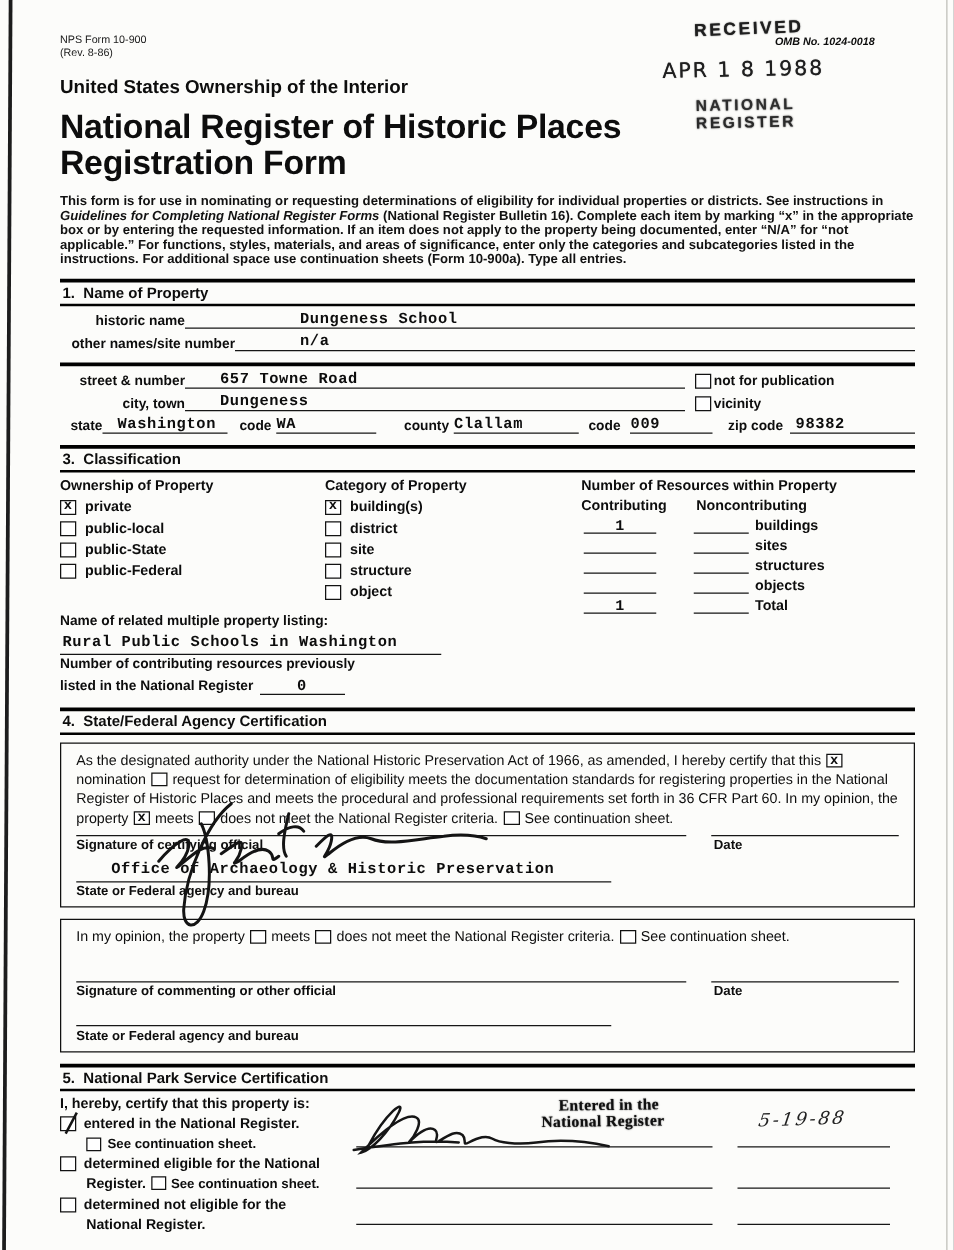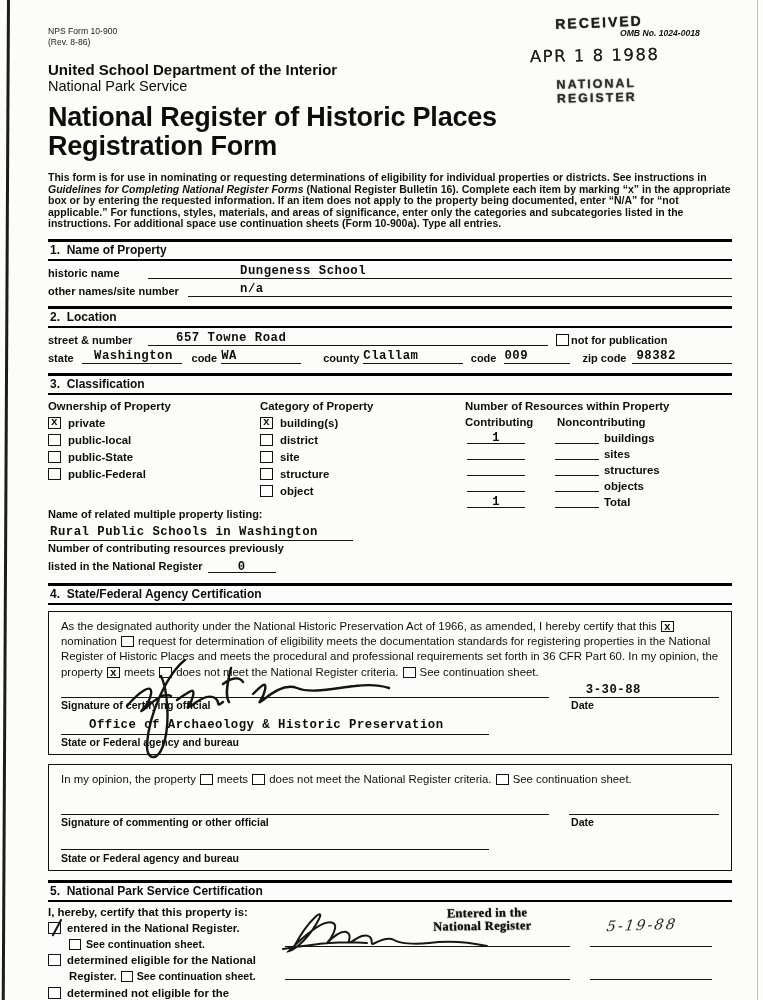--- a/index.html
+++ b/index.html
@@ -33,21 +33,21 @@
   .instr { margin-top: 12px; font-size: 10.5px; line-height: 11.6px; color: #111; font-weight: bold; }
 
   .sec { border-top: 3px solid #000; margin-top: 9px; }
   .sec-head { font-size: 12px; font-weight: 700; padding: 1px 0 2px 2px;
               border-bottom: 2px solid #000; white-space: pre; }
 
   .lbl { font-size: 11px; font-weight: 700; }
   .lbl-sm { font-size: 10.5px; font-weight: 700; }
   .typed { font-family: "Liberation Mono", "DejaVu Sans Mono", monospace;
            font-size: 12.3px; font-weight: 600; letter-spacing: 0.5px; }
-  .frow { display: flex; align-items: flex-end; margin-top: 2px; height: 16px; }
+  .frow { display: flex; align-items: flex-end; margin-top: 2px; height: 16px; text-align: right; }
   .fill { flex: 1; border-bottom: 1.6px solid #161616; display: flex; align-items: flex-end; height: 100%; }
 
   .cb { position: relative; display: inline-block; width: 13px; height: 12px;
         border: 1.5px solid #121212; background: #fff; vertical-align: -2px; flex: none; }
   .cb .mark { position: absolute; left: 2px; top: -2px; font-family: "Liberation Mono", monospace;
               font-size: 11px; font-weight: 700; }
   .cb.slash::after { content: ""; position: absolute; left: 7px; top: -5px; width: 1.8px; height: 19px;
                      background: #141414; transform: rotate(28deg); }
   .cbcell { width: 184px; display: flex; align-items: center; gap: 2px; padding-left: 8px; }
 
@@ -121,22 +121,21 @@
     <div class="st4">REGISTER</div>
   </div>
 
   <div class="content">
     <div class="meta">
       <div>NPS Form 10-900</div>
       <div>(Rev. 8-86)</div>
     </div>
     <div class="meta-right">OMB No. 1024-0018</div>
 
-    <div class="dept">United School Department of the Interior</div>
-    <div class="bureau">National Park Service</div>
+    <div class="dept">United States Ownership of the Interior</div>
     <div class="title">
       <div>National Register of Historic Places</div>
       <div>Registration Form</div>
     </div>
 
     <div class="instr"><span>This form is for use in nominating or requesting determinations of eligibility for individual properties or districts. See instructions in </span><i>Guidelines for Completing National Register Forms</i><span> (National Register Bulletin 16). Complete each item by marking “x” in the appropriate box or by entering the requested information. If an item does not apply to the property being documented, enter “N/A” for “not applicable.” For functions, styles, materials, and areas of significance, enter only the categories and subcategories listed in the instructions. For additional space use continuation sheets (Form 10-900a). Type all entries.</span></div>
 
     <div class="sec">
       <div class="sec-head">1.  Name of Property</div>
       <div class="frow">
@@ -147,29 +146,38 @@
       </div>
       <div class="frow">
         <span class="lbl" style="width:140px">other names/site number</span>
         <span class="fill">
             <span class="typed" style="margin-left:52px">n/a</span>
           </span>
       </div>
     </div>
 
     <div class="sec">
-      <div class="sec-head">2.  Location</div>
       <div class="frow">
         <span class="lbl" style="width:100px">street &amp; number</span>
         <span class="fill">
             <span class="typed" style="margin-left:28px">657 Towne Road</span>
           </span>
         <span class="cbcell">
           <span class="cb"></span>
           <span class="lbl">not for publication</span>
+        </span>
+      </div>
+      <div class="frow">
+        <span class="lbl" style="width:100px">city, town</span>
+        <span class="fill">
+            <span class="typed" style="margin-left:28px">Dungeness</span>
+          </span>
+        <span class="cbcell">
+          <span class="cb"></span>
+          <span class="lbl">vicinity</span>
         </span>
       </div>
       <div class="frow">
         <span class="lbl" style="width:34px">state</span>
         <span class="fill" style="max-width:122px">
             <span class="typed" style="margin-left:12px">Washington</span>
           </span>
         <span class="lbl" style="margin-left:10px">code</span>
         <span class="fill" style="max-width:80px;margin-left:4px">
             <span class="typed">WA</span>
@@ -301,21 +309,20 @@
       <div class="sec-head">4.  State/Federal Agency Certification</div>
       <div class="certbox">
         <div class="certtext">
           <span>As the designated authority under the National Historic Preservation Act of 1966, as amended, I hereby certify that this</span>
           <span class="cb"><span class="mark">x</span></span><span>nomination</span>
           <span class="cb"></span><span>request for determination of eligibility meets the documentation standards for registering properties in the National Register of Historic Places and meets the procedural and professional requirements set forth in 36 CFR Part 60. In my opinion, the property</span>
           <span class="cb"><span class="mark">x</span></span><span>meets</span>
           <span class="cb"></span><span>does not meet the National Register criteria.</span>
           <span class="cb"></span><span>See continuation sheet.</span>
         </div>
-        <div class="date-above"><span class="typed">3-30-88</span></div>
         <div class="sigrow">
           <span class="sigline"></span>
           <span class="dateline"></span>
         </div>
         <div class="siglabels">
           <span>Signature of certifying official</span>
           <span class="dl">Date</span>
         </div>
         <div class="agencyrow"><span class="typed">Office of Archaeology &amp; Historic Preservation</span></div>
         <div class="agencyline"></div>

